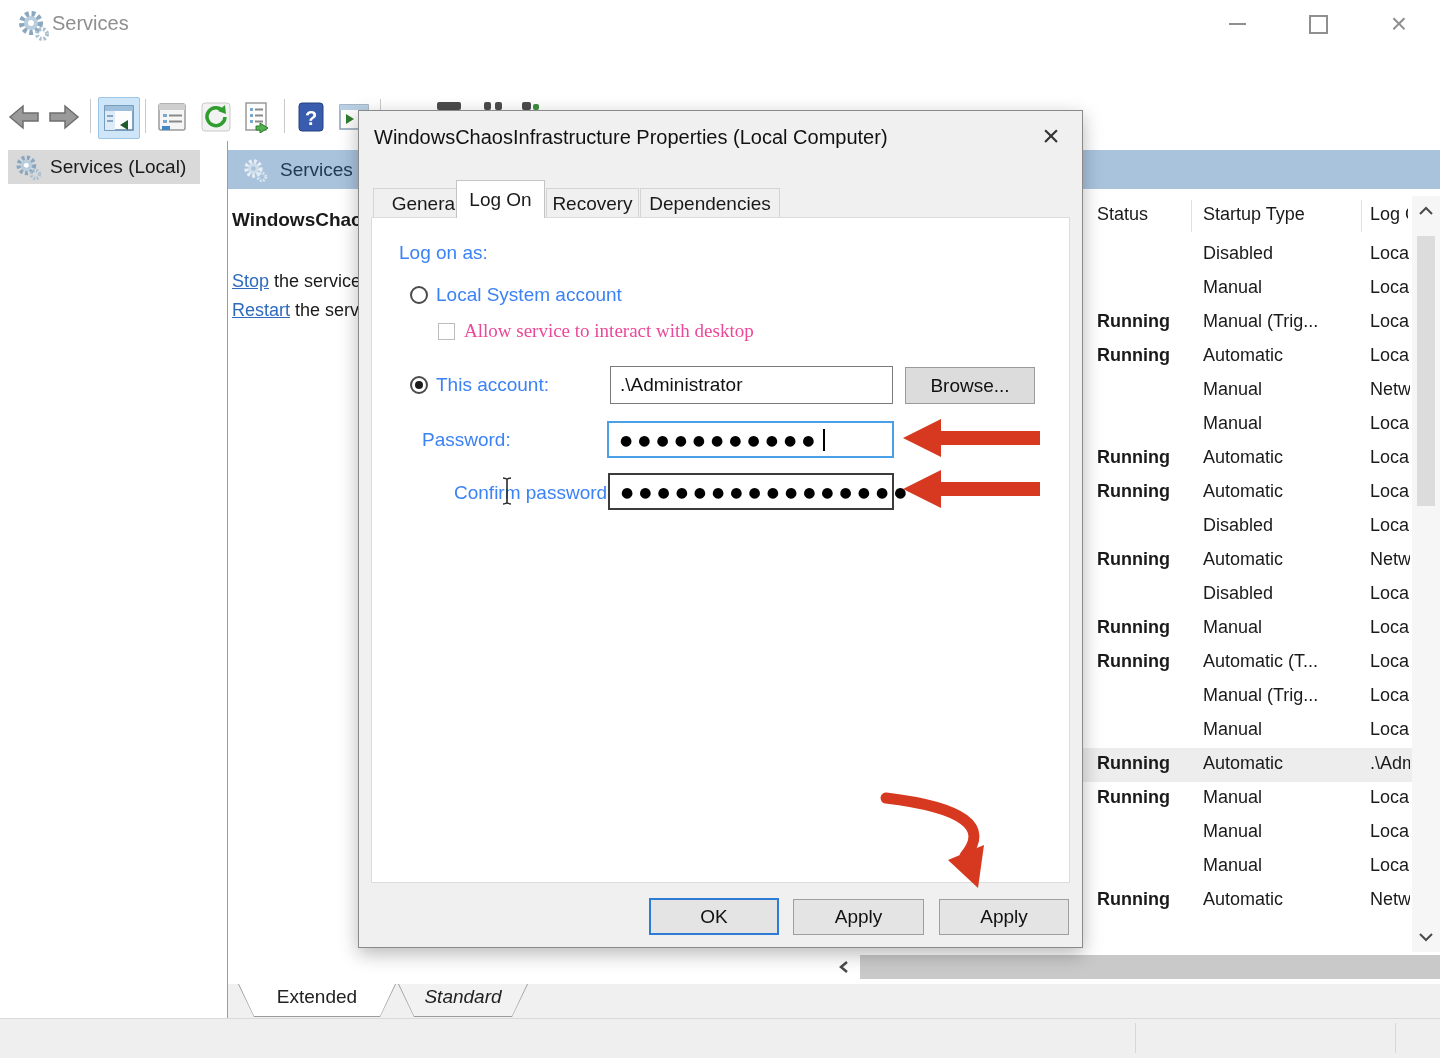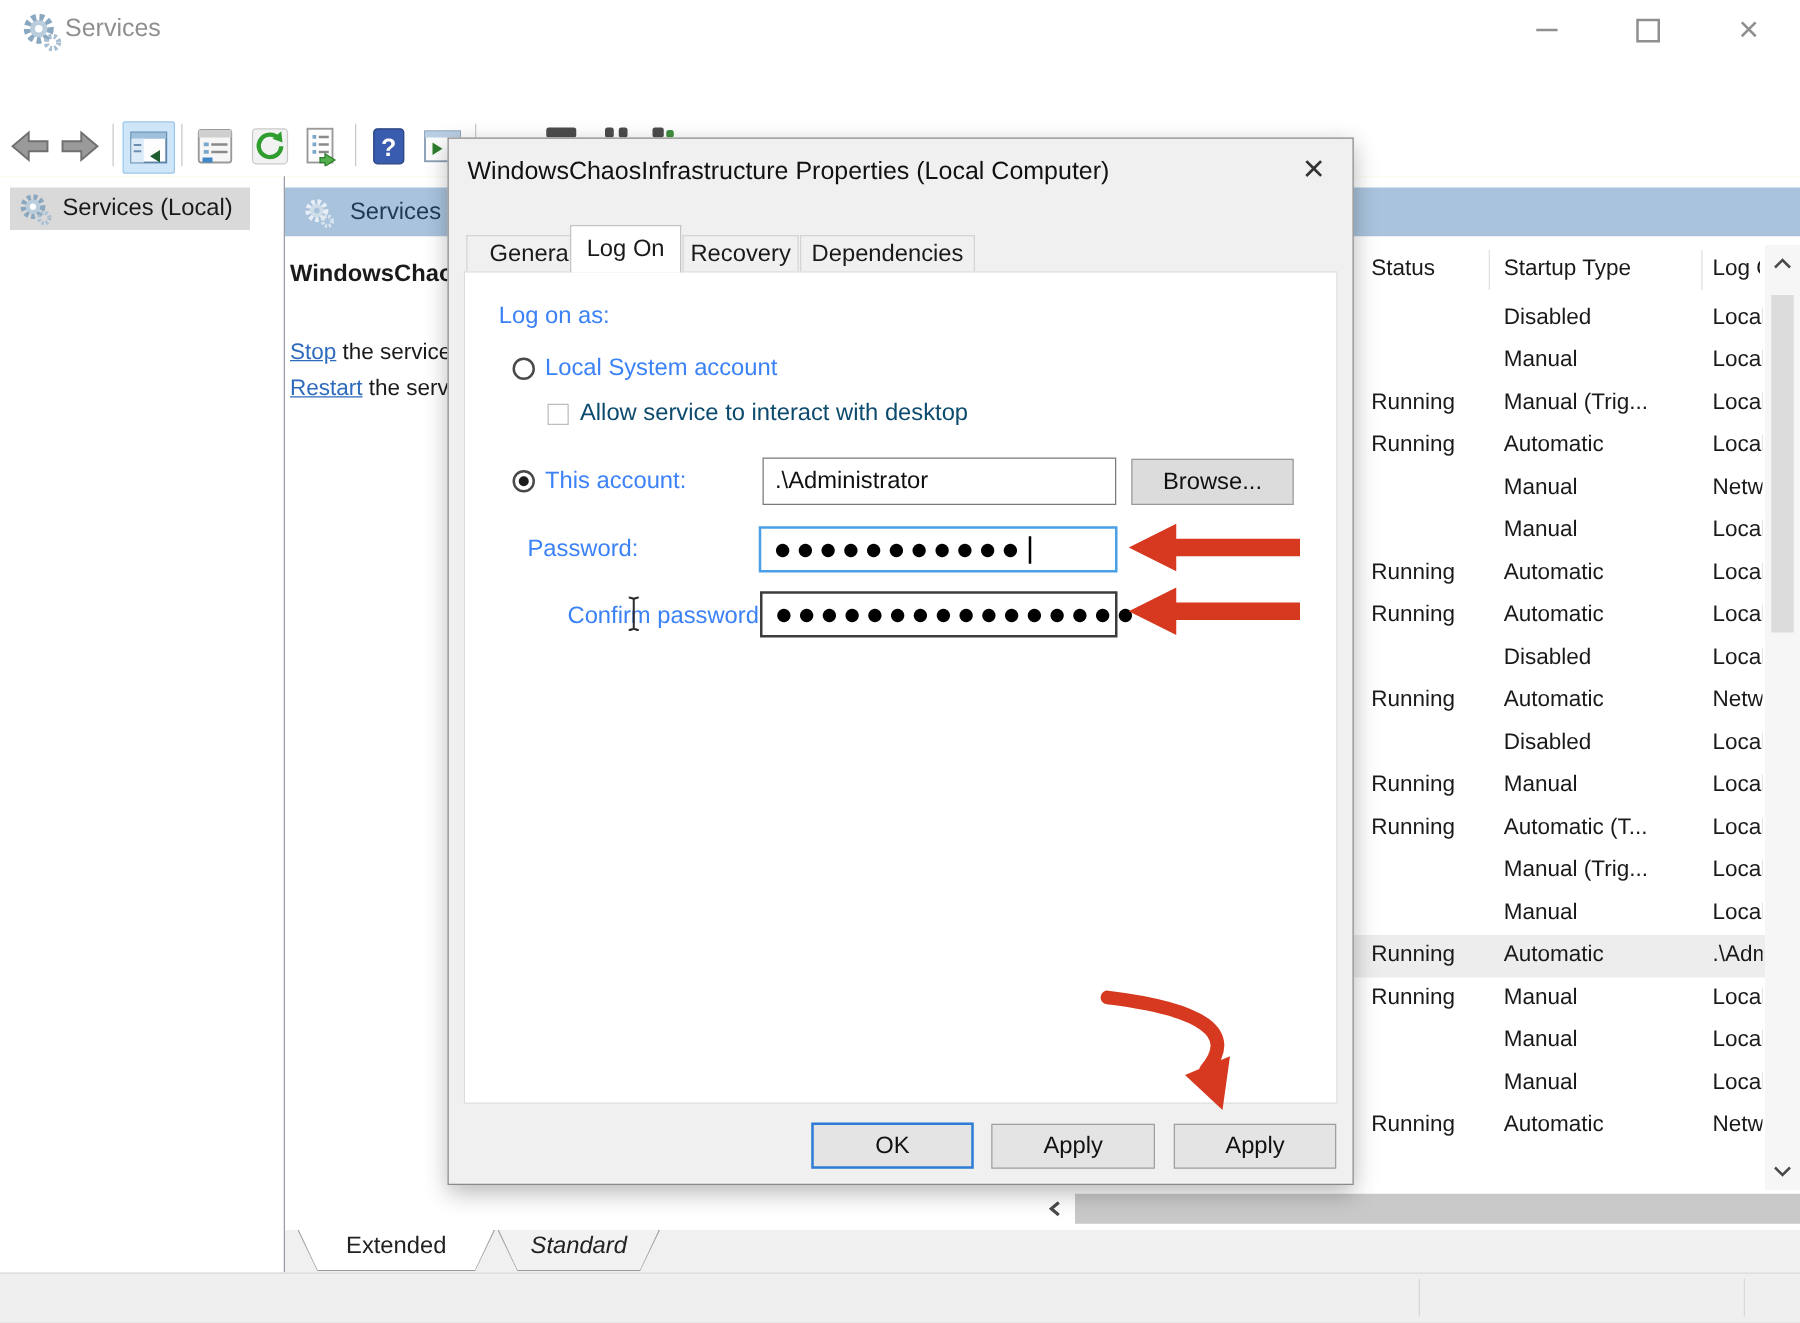--- a/index.html
+++ b/index.html
@@ -13,40 +13,40 @@
   .min-glyph{width:17px;height:0;border-top:2px solid #8f8f8f;}
   .max-glyph{width:15px;height:15px;border:2px solid #8f8f8f;}
   .close-glyph{font-size:28px;color:#8f8f8f;line-height:1;}
   .menubar{left:0;top:48px;width:1440px;height:45px;background:#fff;border-bottom:1px solid #e0e0e0;}
   .menu-item{position:absolute;top:9px;font-size:20px;color:#111;}
   .toolbar{left:0;top:93px;width:1440px;height:48px;background:#fff;border-bottom:1px solid #cfcfcf;}
   .tb-sep{position:absolute;top:6px;width:1px;height:34px;background:#c9c9c9;}
   .tb-btn{position:absolute;top:4px;width:40px;height:40px;display:flex;align-items:center;justify-content:center;}
   .tb-highlight{background:#cfe6f9;border:1px solid #9cc6e8;border-radius:2px;}
   
-  .workarea{left:0;top:141px;width:1440px;height:877px;background:#fef9c3;}
+  .workarea{left:0;top:141px;width:1440px;height:877px;background:#8b5cf6;}
   .treepane{left:0;top:0;width:228px;height:877px;background:#fff;border-right:1px solid #9a9da3;box-sizing:border-box;}
   .tree-item{position:absolute;left:8px;top:9px;width:192px;height:34px;background:#d9d9d9;display:flex;align-items:center;}
   .tree-item span.lbl{font-size:19px;margin-left:8px;}
   .mainpane{left:228px;top:0;width:1212px;height:877px;background:#fff;}
   .blue-header{position:absolute;left:0;top:9px;width:1212px;height:39px;background:#a9c3dd;display:flex;align-items:center;}
   .blue-header .lbl{font-size:19px;color:#203a55;margin-left:12px;white-space:nowrap;}
   .descpane{position:absolute;left:4px;top:60px;width:126px;height:400px;overflow:hidden;white-space:nowrap;}
   .svc-name{font-size:19px;font-weight:bold;margin:8px 0 40px 0;}
   .desc-line{font-size:18px;margin-top:8px;}
   .link{color:#2e6bbd;text-decoration:underline;}
   
   .list-headers{position:absolute;left:855px;top:55px;width:330px;height:40px;}
   .col-h{position:absolute;top:8px;font-size:18px;color:#1a1a1a;white-space:nowrap;overflow:hidden;}
   .col-sep{position:absolute;top:4px;width:1px;height:32px;background:#e0e0e0;}
   .rows{position:absolute;left:855px;top:97px;width:330px;}
   .svc-row{position:relative;height:34px;}
   .svc-row.selected{background:#ededed;}
   .svc-row span{position:absolute;top:5px;font-size:18px;white-space:nowrap;overflow:hidden;}
-  .c-status{left:14px;width:90px;}
+  .c-status{left:14px;width:90px;font-weight:bold;}
   .c-startup{left:120px;width:160px;}
   .c-logon{left:287px;width:40px;}
   
   .vscroll{position:absolute;left:1184px;top:55px;width:28px;height:756px;background:#f6f6f6;}
   .vthumb{position:absolute;left:5px;top:40px;width:18px;height:270px;background:#dcdcdc;}
   .hscroll{position:absolute;left:380px;top:812px;width:832px;height:28px;background:#fff;}
   .hthumb{position:absolute;left:252px;top:2px;width:670px;height:24px;background:#c9c9c9;}
   .chev{display:block;}
   
   .bottombar{left:0;top:1018px;width:1440px;height:40px;background:#efefef;border-top:1px solid #dadada;}
@@ -62,21 +62,21 @@
   .dialog{left:358px;top:110px;width:725px;height:838px;background:#f0f0f0;border:1px solid #8a8a8a;
           box-sizing:border-box;box-shadow:0 6px 18px rgba(0,0,0,.28);}
   .dlg-title{position:absolute;left:15px;top:15px;font-size:20px;color:#111;}
   .dlg-close{position:absolute;right:14px;top:8px;font-size:30px;color:#333;width:34px;text-align:center;}
   .tabstrip{position:absolute;left:14px;top:70px;width:697px;height:37px;}
   .dtab{position:absolute;bottom:0;height:30px;background:#f0f0f0;border:1px solid #d4d4d4;border-bottom:none;
         box-sizing:border-box;display:flex;align-items:center;justify-content:center;font-size:19px;}
   .dtab.active{height:38px;background:#fff;z-index:3;border-color:#c4c4c4;}
   .dlg-panel{position:absolute;left:12px;top:106px;width:699px;height:666px;background:#fff;border:1px solid #dcdcdc;box-sizing:border-box;}
   .lbl18{position:absolute;font-size:19px;color:#3b82f6;white-space:nowrap;}
-  .lbl-dis{color:#0c4a6e;}
+  .lbl-dis{color:#ec4899;font-family:Liberation Serif, serif;}
   .radio{position:absolute;width:18px;height:18px;border:2px solid #4a4a4a;border-radius:50%;box-sizing:border-box;background:#fff;}
   .radio.sel::after{content:"";position:absolute;left:3px;top:3px;width:8px;height:8px;border-radius:50%;background:#1c1c1c;}
   .checkbox{position:absolute;width:17px;height:17px;border:1px solid #bdbdbd;background:#fff;box-sizing:border-box;}
   .txtfield{position:absolute;box-sizing:border-box;background:#fff;border:1px solid #7a7a7a;font-size:19px;
             font-family:"Liberation Sans","DejaVu Sans",sans-serif;padding:0 9px;color:#111;}
   .pwfield{position:absolute;box-sizing:border-box;background:#fff;display:flex;align-items:center;padding-left:11px;
            font-family:"DejaVu Sans",sans-serif;font-size:14px;letter-spacing:6px;color:#000;}
   .pw-focus{border:2px solid #49a0e6;}
   .pw-plain{border:2px solid #3c3c3c;}
   .caret{display:inline-block;width:2px;height:22px;background:#000;margin-left:3px;}

